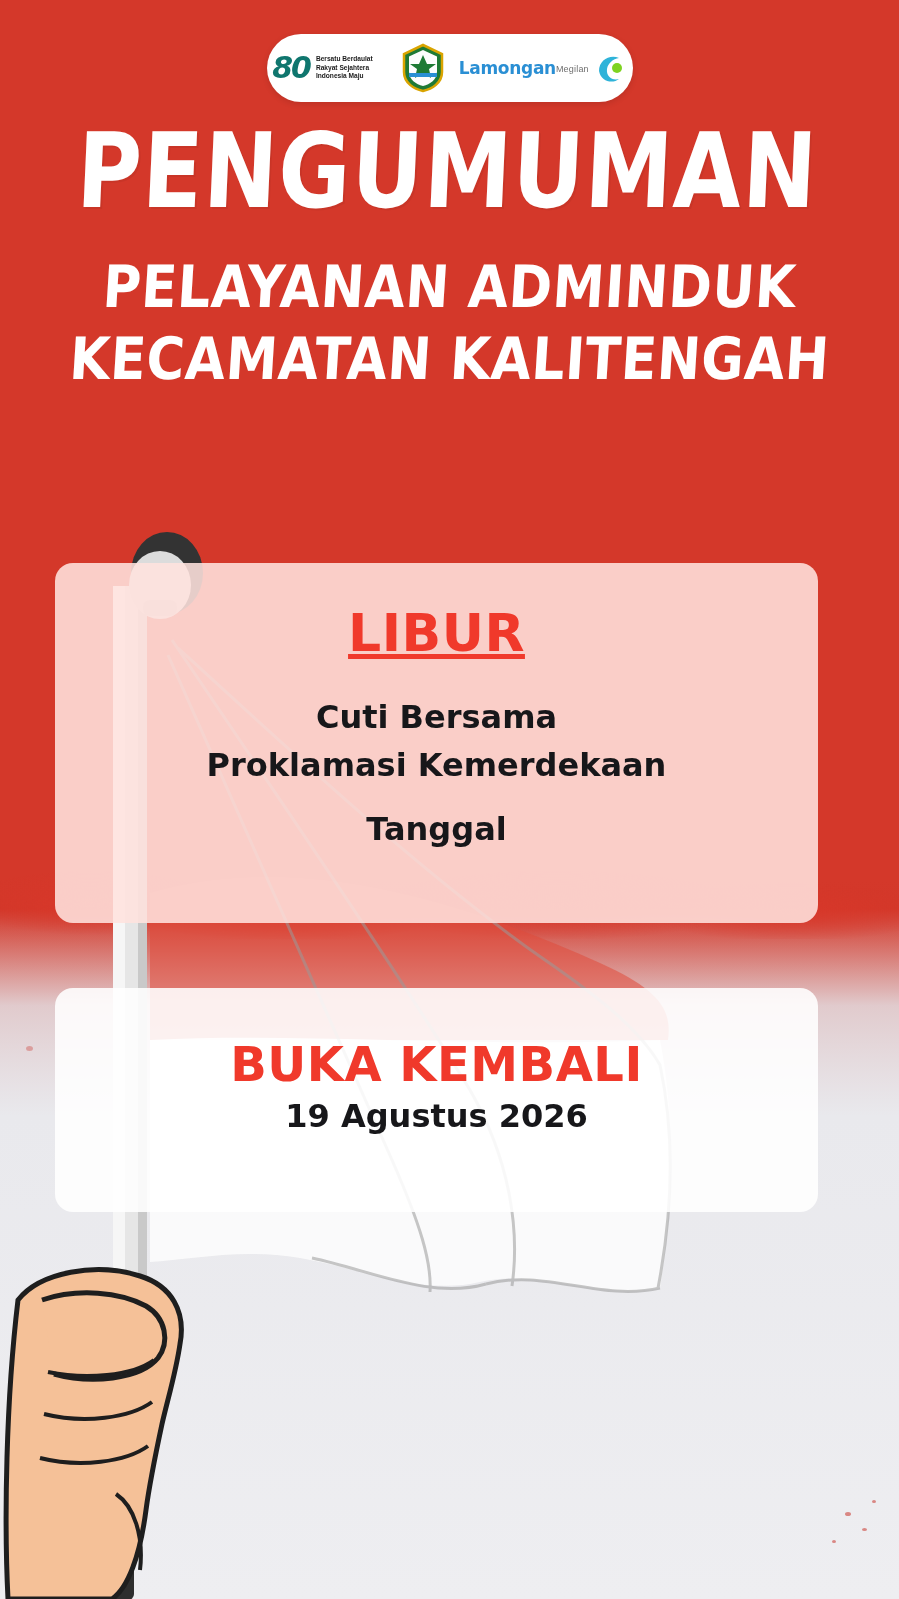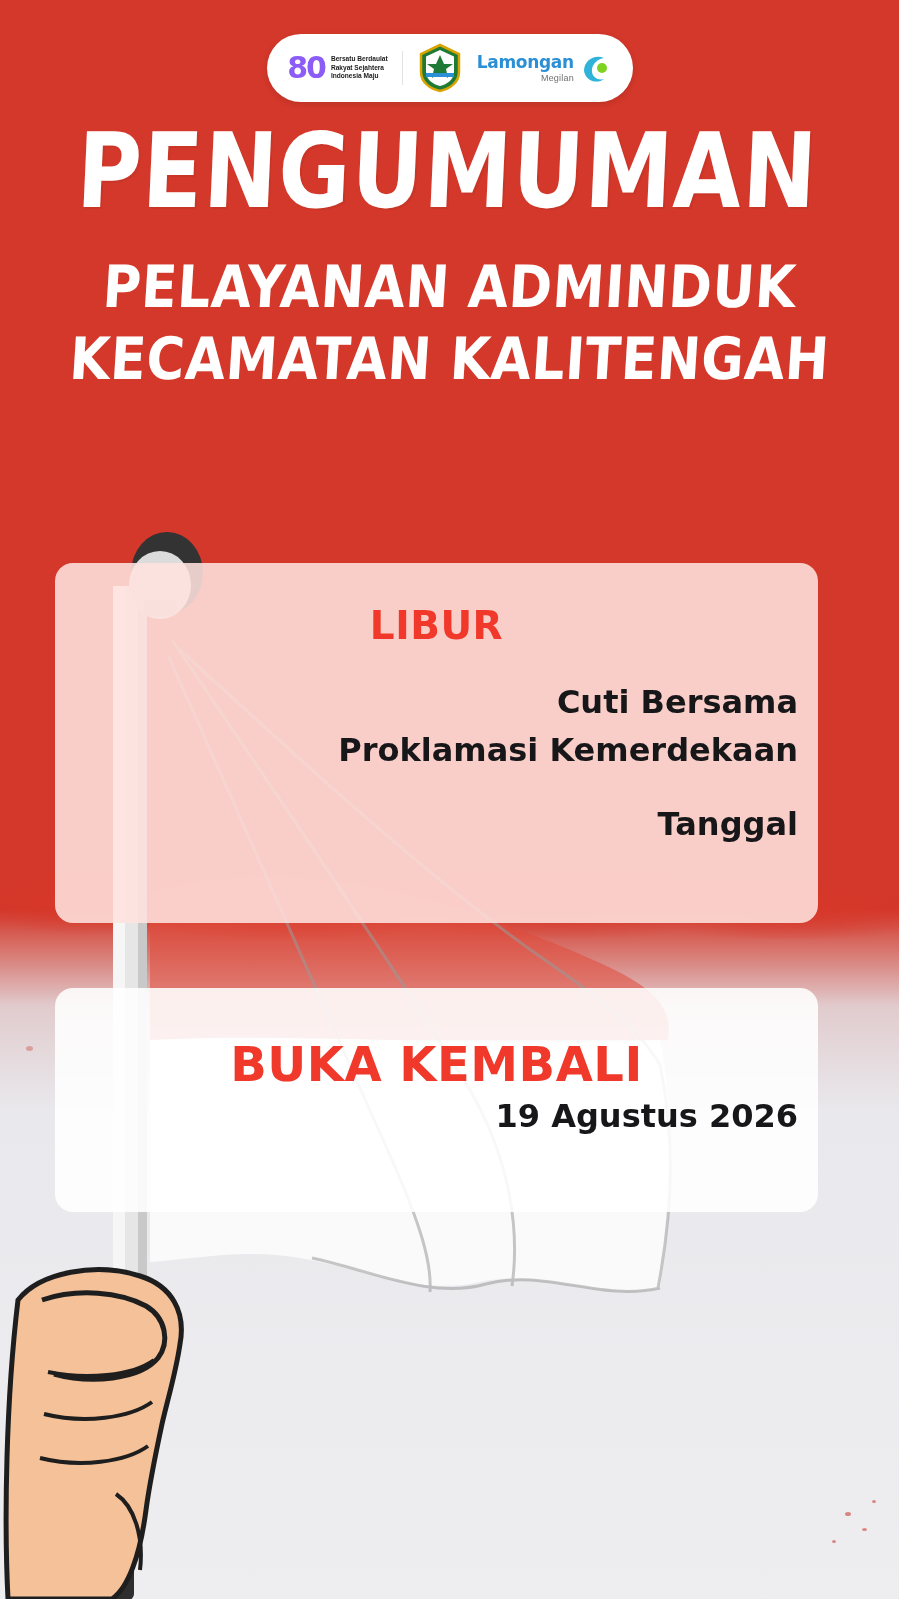--- a/index.html
+++ b/index.html
@@ -58,39 +58,40 @@
     justify-content: center;
     gap: 14px;
     padding: 0 16px;
     box-shadow: 0 2px 6px rgba(0,0,0,.12);
   }
   .logo-80 { display: flex; align-items: center; gap: 6px; }
   .logo-80 .num {
     font-family: "DejaVu Sans", sans-serif;
     font-weight: 700;
     font-size: 30px;
-    color: #8b5cf6;
+    color: #0f766e;
     letter-spacing: -2px;
     line-height: 1;
+    font-style: italic;
   }
   .logo-80 .lines {
     font-size: 6.6px;
     line-height: 1.35;
     font-weight: 700;
     color: #1b1b1b;
     white-space: nowrap;
   }
   .sep-dot { width: 1px; height: 34px; background: #e2e2e2; }
   .garuda {
     width: 46px; height: 52px;
     display: flex; align-items: center; justify-content: center;
   }
   .lamongan { display: flex; align-items: center; gap: 4px; }
   .lamongan .lm-text {
-    display: flex; flex-direction: column; align-items: flex-end; line-height: 1;
+    display: flex; flex-direction: row; align-items: center; line-height: 1;
   }
   .lamongan .lm-main {
     font-family: "DejaVu Sans", sans-serif;
     font-size: 17px; font-weight: 700; color: #2a8fd4; letter-spacing: -0.3px;
   }
   .lamongan .lm-sub {
     font-size: 9px; color: #6f6f6f; letter-spacing: .2px; margin-top: 3px;
   }
 
   
@@ -140,32 +141,31 @@
     top: 988px;
     height: 224px;
     background: rgba(255, 255, 255, 0.88);
   }
   .card-title {
     font-family: "DejaVu Sans", sans-serif;
     font-weight: 700;
     color: #f0392b;
     letter-spacing: .5px;
   }
-  .card-libur .card-title { font-size: 39px; margin-top: 14px; }
+  .card-libur .card-title { font-size: 52px; margin-top: 14px; text-decoration: underline; }
   .card-buka .card-title { font-size: 48px; margin-top: 22px; }
   .card-line {
     font-family: "DejaVu Sans", sans-serif;
     font-weight: 700;
     color: #17171a;
     font-size: 32px;
     line-height: 1.5;
-    text-align: right;
   }
   .gap-top { margin-top: 30px; }
-  .gap-mid { margin-top: 26px; }
+  .gap-mid { margin-top: 16px; }
 
   
   .flag-layer { position: absolute; left: 0; top: 0; width: 899px; height: 1599px; pointer-events: none; }
 </style>
 </head>
 <body>
 
 <div class="poster">
 
   <div class="bottom-wash"></div>

